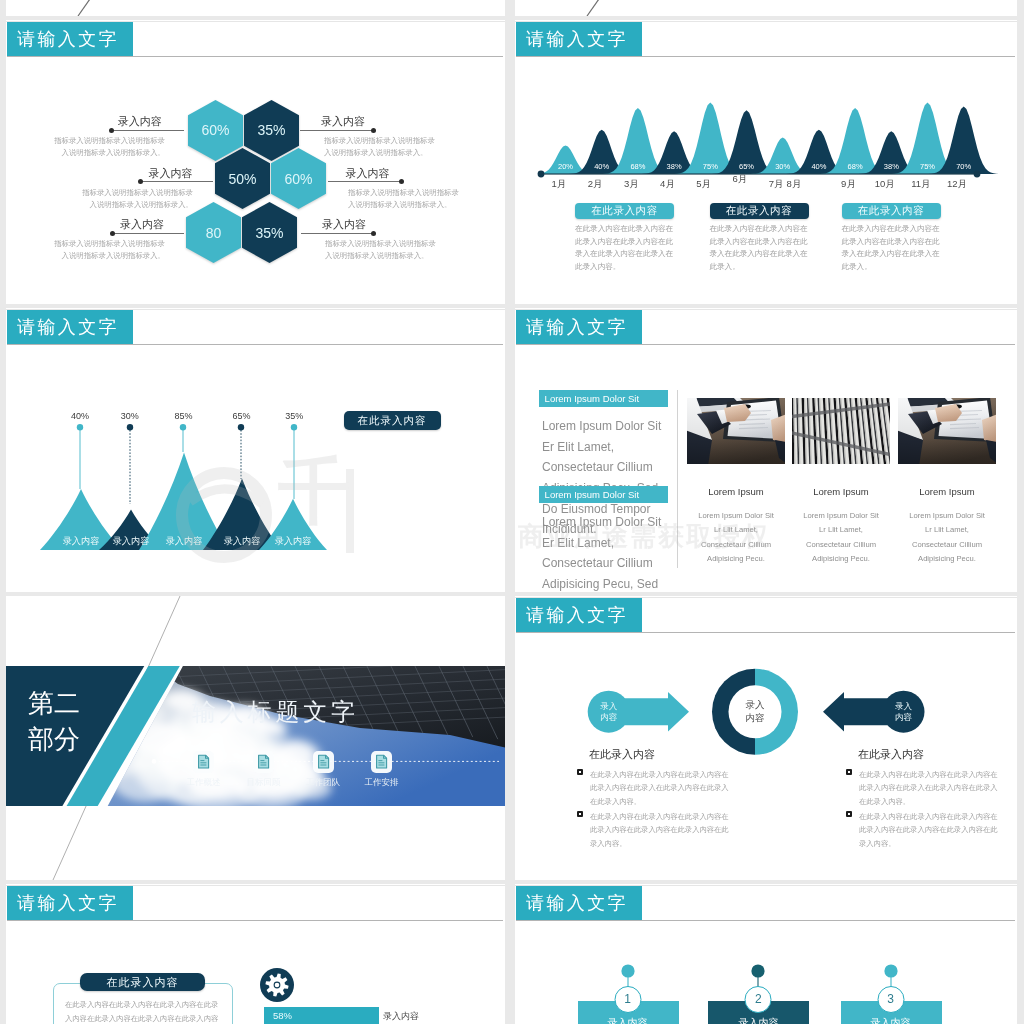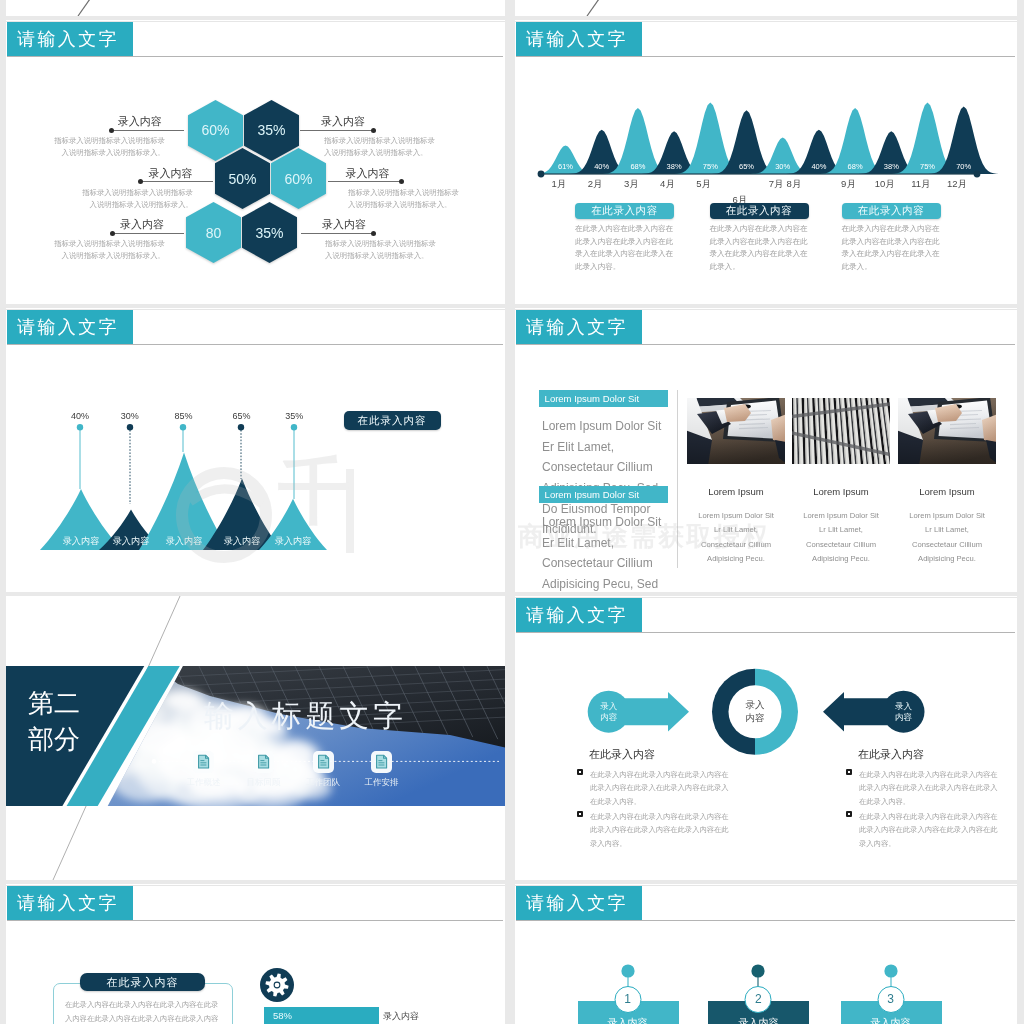--- a/index.html
+++ b/index.html
@@ -51,21 +51,21 @@
   .s4lab{position:absolute;height:17px;background:#41b6c8;color:#fff;font-size:9.5px;
      display:flex;align-items:center;padding-left:6px;box-sizing:border-box;overflow:hidden;}
   .s4txt{position:absolute;font-size:12px;color:#8f8f8f;line-height:1.72;}
   .s4img{position:absolute;overflow:hidden;}
   .s4ct{position:absolute;font-size:9.5px;color:#3b3b3b;text-align:center;transform:translateX(-50%);white-space:nowrap;}
   .s4cb{position:absolute;font-size:7.6px;color:#8f8f8f;line-height:1.9;text-align:center;transform:translateX(-50%);}
   .vsep{position:absolute;width:1px;background:#d2d2d2;}
 
   
   .s5num{position:absolute;color:#fff;font-size:26px;letter-spacing:0px;line-height:1;white-space:nowrap;font-weight:300;}
-  .s5title{position:absolute;color:#eef3f8;font-size:30px;letter-spacing:3.8px;white-space:nowrap;font-weight:300;margin-left:12px;}
+  .s5title{position:absolute;color:#eef3f8;font-size:24px;letter-spacing:3.8px;white-space:nowrap;font-weight:300;}
   .s5lbl{position:absolute;font-size:8.5px;color:#eef3f7;white-space:nowrap;transform:translateX(-50%);}
 
   
   .s6hd{position:absolute;font-size:11px;color:#333;white-space:nowrap;}
   .s6b{position:absolute;font-size:7.3px;color:#a0a0a0;line-height:1.82;}
   .s6sq{position:absolute;width:6px;height:6px;background:#1b1b1b;border-radius:1px;}
   .s6sq i{position:absolute;left:1.6px;top:1.6px;width:2.8px;height:2.8px;background:#fff;}
   .alab{position:absolute;color:#eaf7fa;font-size:8.5px;line-height:1.32;text-align:center;
      transform:translate(-50%,-50%);white-space:nowrap;}
 
@@ -190,32 +190,32 @@
 <path d="M 233.15 153.98 L 235.62 153.95 L 238.09 153.86 L 240.55 153.66 L 243.02 153.23 L 245.49 152.40 L 247.96 150.92 L 250.43 148.50 L 252.89 144.92 L 255.36 140.13 L 257.83 134.37 L 260.30 128.28 L 262.76 122.81 L 265.23 118.98 L 267.70 117.60 L 270.17 118.98 L 272.64 122.81 L 275.10 128.28 L 277.57 134.37 L 280.04 140.13 L 282.51 144.92 L 284.98 148.50 L 287.44 150.92 L 289.91 152.40 L 292.38 153.23 L 294.85 153.66 L 297.31 153.86 L 299.78 153.95 L 302.25 153.98 Z" fill="#41b6c8"></path>
 <path d="M 268.50 153.98 L 271.03 153.93 L 273.56 153.83 L 276.09 153.59 L 278.61 153.07 L 281.14 152.06 L 283.67 150.26 L 286.20 147.33 L 288.73 142.98 L 291.26 137.15 L 293.79 130.16 L 296.31 122.77 L 298.84 116.12 L 301.37 111.47 L 303.90 109.80 L 306.43 111.47 L 308.96 116.12 L 311.49 122.77 L 314.01 130.16 L 316.54 137.15 L 319.07 142.98 L 321.60 147.33 L 324.13 150.26 L 326.66 152.06 L 329.19 153.07 L 331.71 153.59 L 334.24 153.83 L 336.77 153.93 L 339.30 153.98 Z" fill="#103c55"></path>
 <path d="M 302.32 153.97 L 305.02 153.90 L 307.72 153.74 L 310.42 153.38 L 313.11 152.61 L 315.81 151.10 L 318.51 148.41 L 321.21 144.03 L 323.91 137.54 L 326.61 128.83 L 329.31 118.38 L 332.00 107.33 L 334.70 97.40 L 337.40 90.46 L 340.10 87.96 L 342.80 90.46 L 345.50 97.40 L 348.20 107.33 L 350.89 118.38 L 353.59 128.83 L 356.29 137.54 L 358.99 144.03 L 361.69 148.41 L 364.39 151.10 L 367.09 152.61 L 369.78 153.38 L 372.48 153.74 L 375.18 153.90 L 377.88 153.97 Z" fill="#41b6c8"></path>
 <path d="M 341.07 153.98 L 343.59 153.94 L 346.10 153.84 L 348.62 153.60 L 351.14 153.10 L 353.65 152.13 L 356.17 150.39 L 358.68 147.56 L 361.20 143.37 L 363.72 137.75 L 366.23 131.00 L 368.75 123.87 L 371.27 117.46 L 373.78 112.97 L 376.30 111.36 L 378.82 112.97 L 381.33 117.46 L 383.85 123.87 L 386.37 131.00 L 388.88 137.75 L 391.40 143.37 L 393.91 147.56 L 396.43 150.39 L 398.95 152.13 L 401.46 153.10 L 403.98 153.60 L 406.50 153.84 L 409.01 153.94 L 411.53 153.98 Z" fill="#103c55"></path>
 <path d="M 374.12 153.96 L 376.87 153.89 L 379.61 153.72 L 382.35 153.33 L 385.09 152.49 L 387.83 150.86 L 390.57 147.95 L 393.31 143.21 L 396.05 136.17 L 398.79 126.75 L 401.54 115.43 L 404.28 103.48 L 407.02 92.73 L 409.76 85.21 L 412.50 82.50 L 415.24 85.21 L 417.98 92.73 L 420.72 103.48 L 423.46 115.43 L 426.21 126.75 L 428.95 136.17 L 431.69 143.21 L 434.43 147.95 L 437.17 150.86 L 439.91 152.49 L 442.65 153.33 L 445.39 153.72 L 448.13 153.89 L 450.88 153.96 Z" fill="#41b6c8"></path>
 <path d="M 410.75 153.96 L 413.46 153.90 L 416.17 153.74 L 418.88 153.37 L 421.59 152.57 L 424.30 151.03 L 427.01 148.28 L 429.73 143.79 L 432.44 137.15 L 435.15 128.24 L 437.86 117.54 L 440.57 106.23 L 443.28 96.07 L 445.99 88.96 L 448.70 86.40 L 451.41 88.96 L 454.12 96.07 L 456.83 106.23 L 459.54 117.54 L 462.25 128.24 L 464.96 137.15 L 467.68 143.79 L 470.39 148.28 L 473.10 151.03 L 475.81 152.57 L 478.52 153.37 L 481.23 153.74 L 483.94 153.90 L 486.65 153.96 Z" fill="#103c55"></path>
 <rect x="26" y="153.4" width="436" height="1.2" fill="#1d3f50"></rect>
 <circle cx="26" cy="154.0" r="3.4" fill="#13384d"></circle>
 <circle cx="462" cy="154.0" r="3.4" fill="#13384d"></circle>
 </svg>
-<div class="pklab" style="left:50.5px;top:141.5px;">61%</div>
+<div class="pklab" style="left:50.5px;top:141.5px;">20%</div>
 <div class="xlab" style="left:43.9px;top:158.0px;">1月</div>
 <div class="pklab" style="left:86.7px;top:141.5px;">40%</div>
 <div class="xlab" style="left:80.1px;top:158.0px;">2月</div>
 <div class="pklab" style="left:122.9px;top:141.5px;">68%</div>
 <div class="xlab" style="left:116.3px;top:158.0px;">3月</div>
 <div class="pklab" style="left:159.1px;top:141.5px;">38%</div>
 <div class="xlab" style="left:152.5px;top:158.0px;">4月</div>
 <div class="pklab" style="left:195.3px;top:141.5px;">75%</div>
 <div class="xlab" style="left:188.7px;top:158.0px;">5月</div>
 <div class="pklab" style="left:231.5px;top:141.5px;">65%</div>
-<div class="xlab" style="left:224.9px;top:174px;">6月</div>
+<div class="xlab" style="left:224.9px;top:153px;">6月</div>
 <div class="pklab" style="left:267.7px;top:141.5px;">30%</div>
 <div class="xlab" style="left:261.1px;top:158.0px;">7月</div>
 <div class="pklab" style="left:303.9px;top:141.5px;">40%</div>
 <div class="xlab" style="left:279px;top:158.0px;">8月</div>
 <div class="pklab" style="left:340.1px;top:141.5px;">68%</div>
 <div class="xlab" style="left:333.5px;top:158.0px;">9月</div>
 <div class="pklab" style="left:376.3px;top:141.5px;">38%</div>
 <div class="xlab" style="left:369.7px;top:158.0px;">10月</div>
 <div class="pklab" style="left:412.5px;top:141.5px;">75%</div>
 <div class="xlab" style="left:405.9px;top:158.0px;">11月</div>

